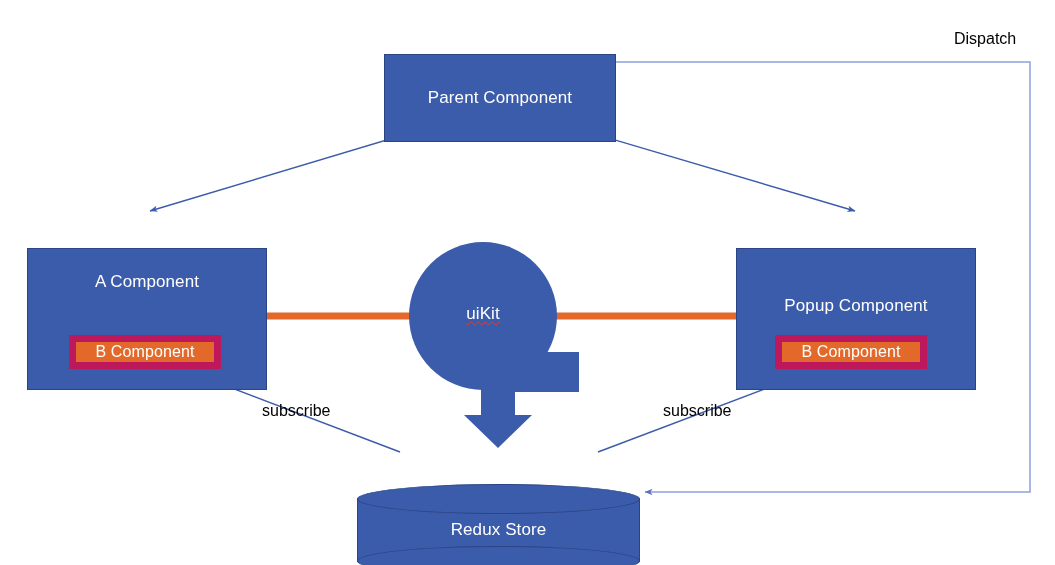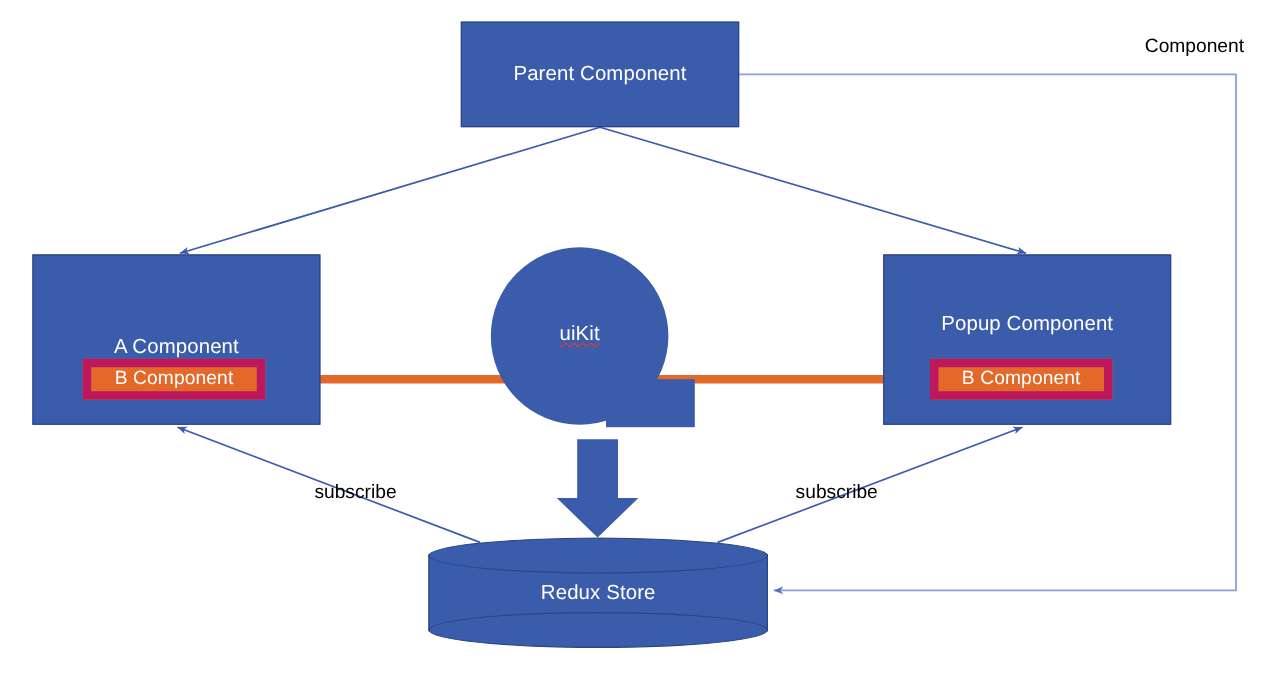--- a/index.html
+++ b/index.html
@@ -27,41 +27,42 @@
   }
   .node {
     position: absolute;
     box-sizing: border-box;
     display: flex;
     align-items: center;
     justify-content: center;
     color: #ffffff;
     font-size: 17px;
     letter-spacing: 0.1px;
+    margin-top: 36px;
   }
   .box-blue {
     background: #3B5BAB;
     border: 1px solid #2B4584;
   }
   .box-orange {
     background: #E2692A;
     border: 7px solid #be185d;
   }
 
   
   #parent-component {
     left: 384px; top: 18px; width: 232px; height: 88px;
   }
 
   
   #a-component {
     left: 27px; top: 212px; width: 240px; height: 142px;
     align-items: flex-start;
     justify-content: center;
-    padding-top: 66px;
+    padding-top: 23px;
   }
   #a-component-b {
     left: 69px; top: 299px; width: 152px; height: 34px;
     font-size: 16px;
   }
 
   
   #popup-component {
     left: 736px; top: 212px; width: 240px; height: 142px;
     align-items: flex-start;
@@ -224,19 +225,19 @@
     </div>
   </div>
 
   <div class="node" id="redux-store">
     <div class="cyl-body"></div>
     <div class="cyl-bottom"></div>
     <div class="cyl-top"></div>
     <div class="cyl-label">Redux Store</div>
   </div>
 
-  <div class="text-label" id="label-dispatch">Component</div>
+  <div class="text-label" id="label-dispatch">Dispatch</div>
 
   <div class="text-label" id="label-subscribe-left">subscribe</div>
 
   <div class="text-label" id="label-subscribe-right">subscribe</div>
 
 </div>
 
 </body></html>

